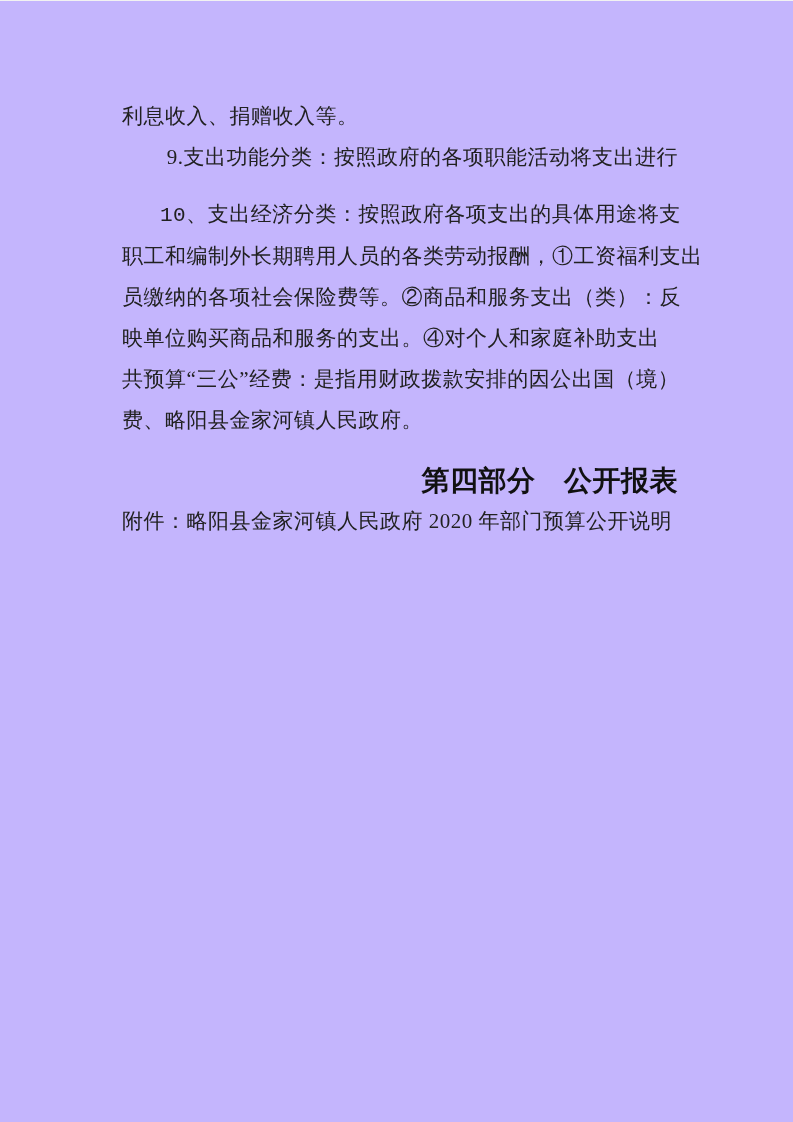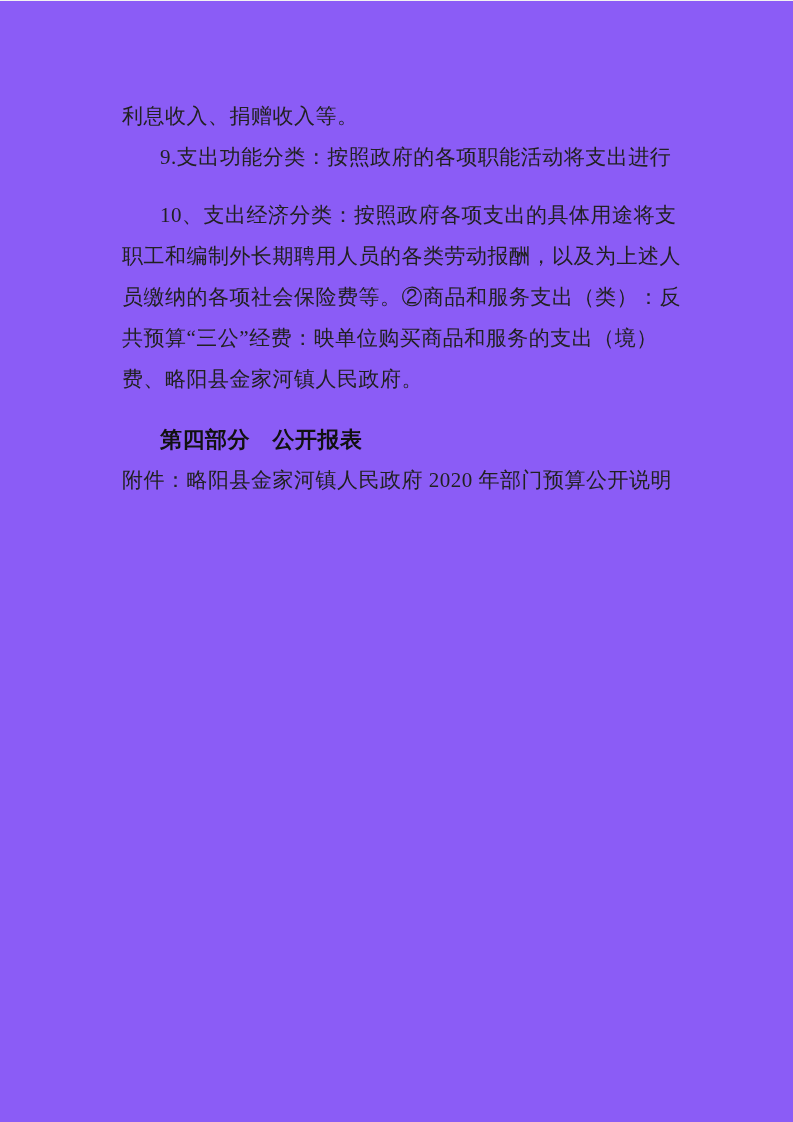--- a/index.html
+++ b/index.html
@@ -13,66 +13,69 @@
     overflow: hidden;
     position: relative;
     font-family: "Liberation Serif", "DejaVu Serif", serif;
   }
   .page {
     position: absolute;
     left: 0;
     top: 0;
     width: 793px;
     height: 1122px;
-    background: #8b5cf6;
+    background: #c4b5fd;
     box-sizing: border-box;
     border-top: 1px solid #f2f2f2;
   }
   .text-column {
     position: absolute;
     left: 122px;
     top: 95px;
     width: 556px;
   }
   .line {
     display: block;
     height: 41px;
     line-height: 41px;
     font-size: 21px;
     color: #212121;
     white-space: nowrap;
     letter-spacing: 0.5px;
   }
   .line.indent {
     padding-left: 38px;
+    text-align: right;
   }
   .line.gap-before {
     margin-top: 17px;
+    font-family: Liberation Mono, monospace;
   }
   .line.heading {
     font-weight: bold;
-    font-size: 22px;
+    font-size: 28px;
     color: #111111;
     margin-top: 19px;
   }
 </style>
 </head>
 <body>
 
 <div class="page">
   <div class="text-column">
 
     <div class="line">利息收入、捐赠收入等。</div>
 
     <div class="line indent">9.支出功能分类：按照政府的各项职能活动将支出进行</div>
 
     <div class="line indent gap-before">10、支出经济分类：按照政府各项支出的具体用途将支</div>
-    <div class="line">职工和编制外长期聘用人员的各类劳动报酬，以及为上述人</div>
+    <div class="line">职工和编制外长期聘用人员的各类劳动报酬，①工资福利支出</div>
     <div class="line">员缴纳的各项社会保险费等。②商品和服务支出（类）：反</div>
-    <div class="line">共预算“三公”经费：映单位购买商品和服务的支出（境）</div>
+    <div class="line">映单位购买商品和服务的支出。④对个人和家庭补助支出</div>
+    <div class="line">共预算“三公”经费：是指用财政拨款安排的因公出国（境）</div>
     <div class="line">费、略阳县金家河镇人民政府。</div>
 
     <div class="line indent heading">第四部分　公开报表</div>
 
     <div class="line">附件：略阳县金家河镇人民政府 2020 年部门预算公开说明</div>
 
   </div>
 </div>
 
 </body></html>

